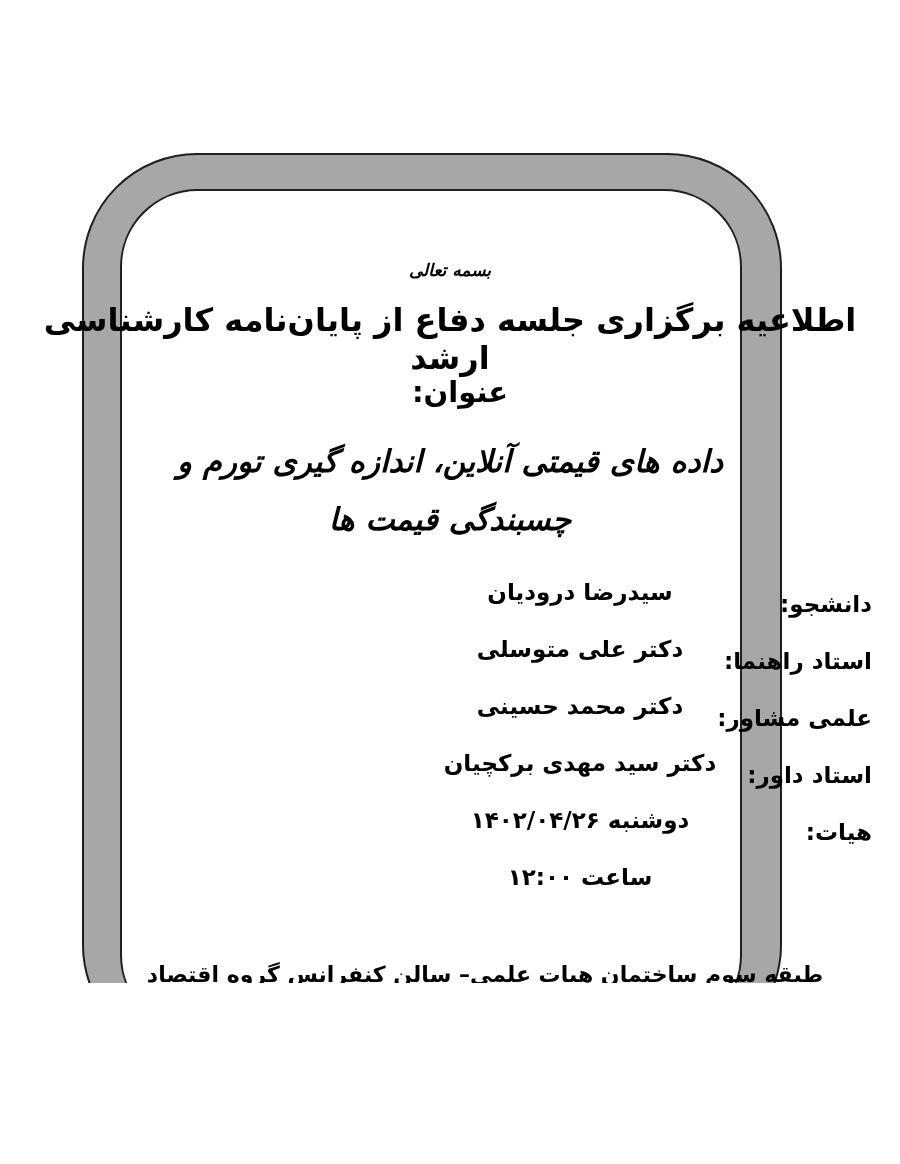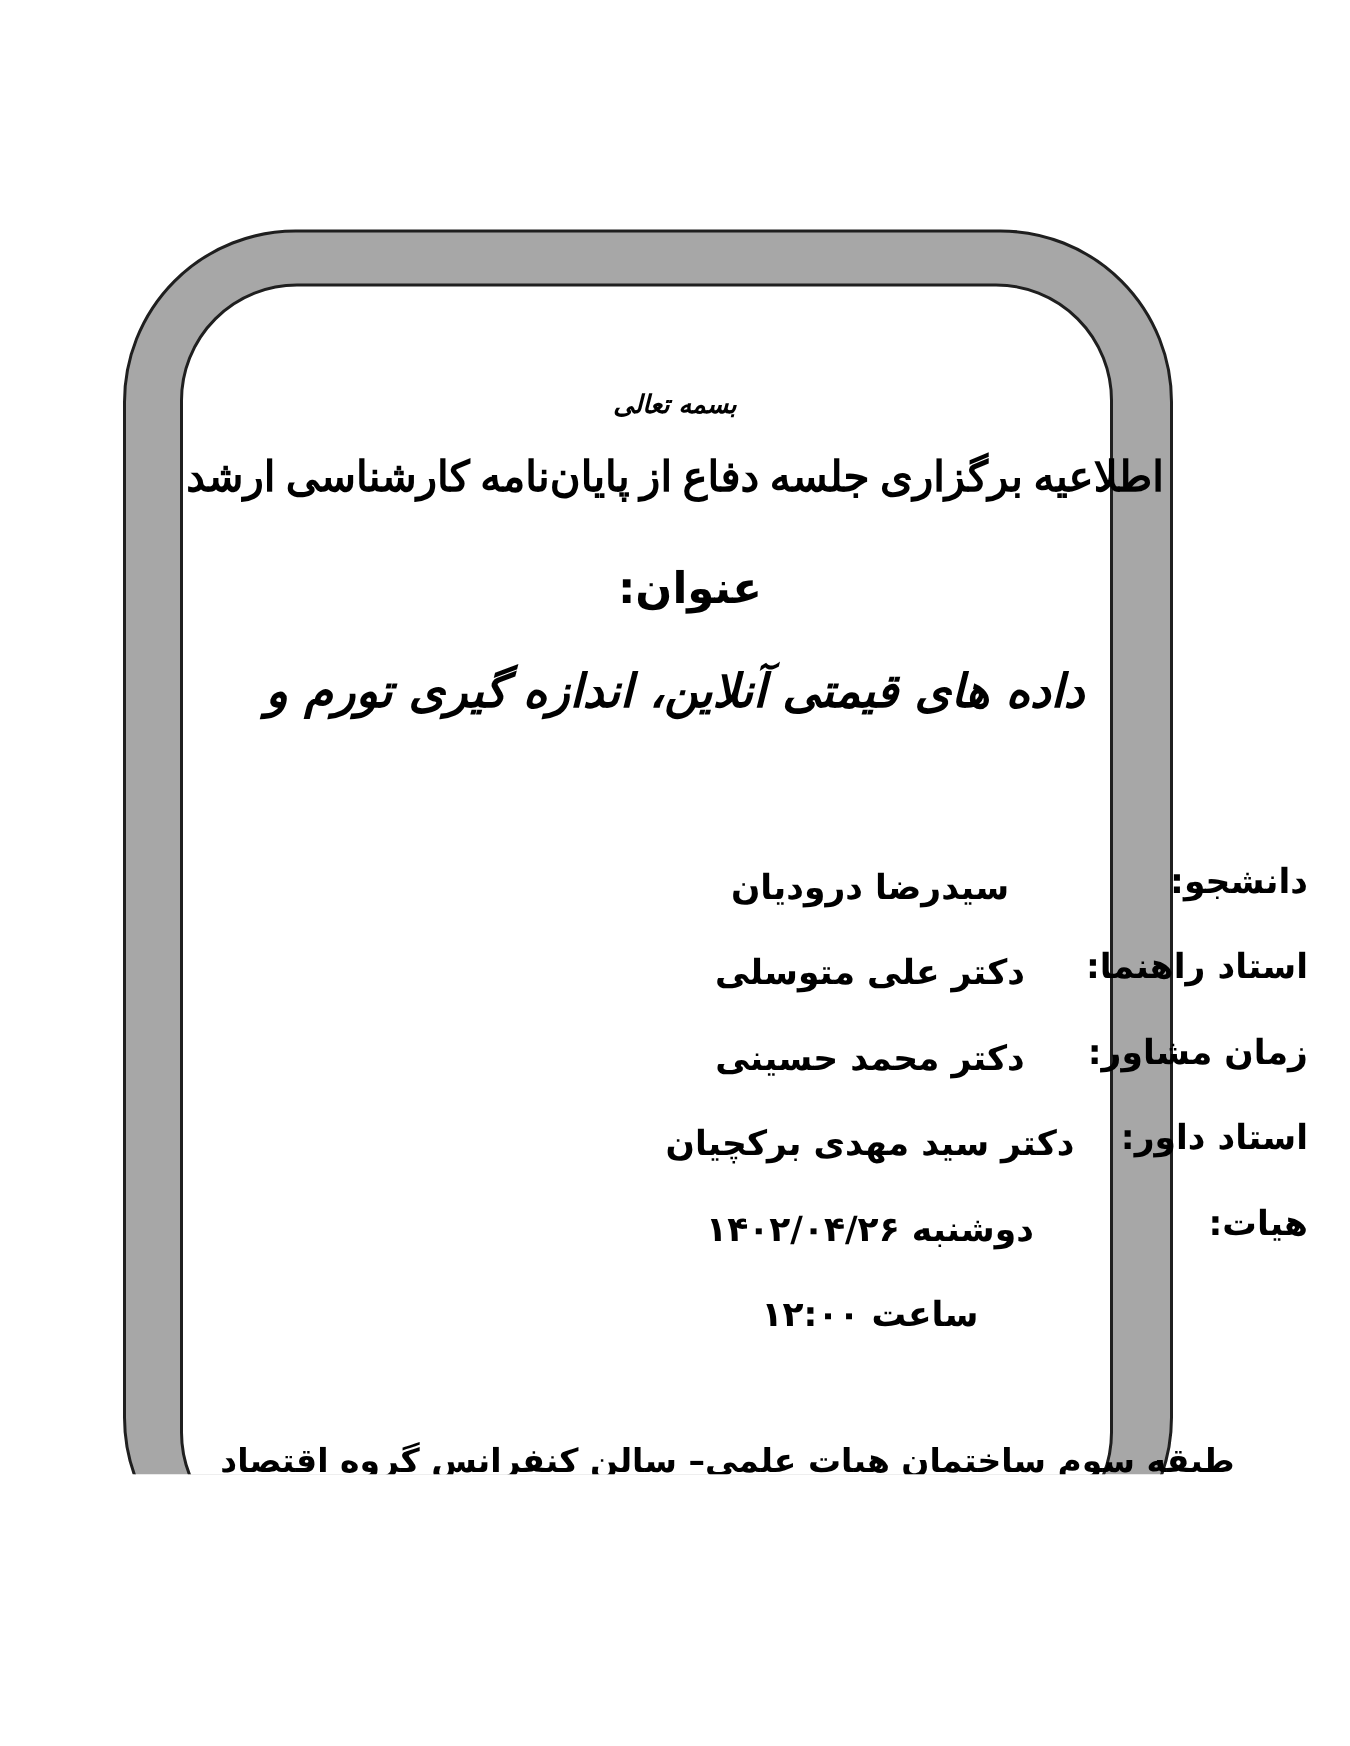--- a/index.html
+++ b/index.html
@@ -33,34 +33,34 @@
     right: 38px;
     bottom: 25px;
     background: #ffffff;
     border: 2px solid #1f1f1f;
     border-radius: 78px;
   }
   .content { position: absolute; inset: 0; }
   .content > div { position: absolute; left: 0; right: 0; text-align: center; }
 
   .bismillah   { top: 260px; font-size: 17px; font-style: italic; }
-  .announce    { top: 301px; font-size: 28px; letter-spacing: 0.2px; font-family: Liberation Serif, serif; }
+  .announce    { top: 301px; font-size: 32px; letter-spacing: 0.2px; }
   .title-label { top: 375px; font-size: 29px; transform: translateX(10px); }
   .thesis-1    { top: 443px; font-size: 31px; font-style: italic; }
   .thesis-2    { top: 501px; font-size: 31px; font-style: italic; }
 
   .row {
     position: absolute;
     left: 121px; right: auto;
     width: 624px;
     height: 36px;
     font-size: 23px;
     text-align: right;
   }
-  .row-label { position: absolute; right: 28px; top: 0; white-space: nowrap; margin-left: 17px; }
+  .row-label { position: absolute; right: 28px; top: 16px; white-space: nowrap; margin-left: 17px; }
   .row-value { position: absolute; left: 0; top: 4px; width: 608px; text-align: center; white-space: nowrap; }
 
   .location { top: 962px; font-size: 22px; transform: translateX(35px); white-space: nowrap; }
 </style>
 </head>
 <body>
 
 <div class="page">
 
   <div class="frame">
@@ -70,34 +70,35 @@
   <div class="content">
 
     <div class="bismillah">بسمه تعالی</div>
 
     <div class="announce">اطلاعیه برگزاری جلسه دفاع از پایان‌نامه کارشناسی ارشد</div>
 
     <div class="title-label">عنوان:</div>
 
     <div class="thesis-1">داده های قیمتی آنلاین، اندازه گیری تورم و</div>
 
+    <div class="thesis-2">چسبندگی قیمت ها</div>
 
     <div class="row" style="top:575px">
       <span class="row-value">سیدرضا درودیان</span>
       <span class="row-label">دانشجو:</span>
     </div>
 
     <div class="row" style="top:632px">
       <span class="row-value">دکتر علی متوسلی</span>
       <span class="row-label">استاد راهنما:</span>
     </div>
 
     <div class="row" style="top:689px">
       <span class="row-value">دکتر محمد حسینی</span>
-      <span class="row-label">زمان مشاور:</span>
+      <span class="row-label">علمی مشاور:</span>
     </div>
 
     <div class="row" style="top:746px">
       <span class="row-value">دکتر سید مهدی برکچیان</span>
       <span class="row-label">استاد داور:</span>
     </div>
 
     <div class="row" style="top:803px">
       <span class="row-value">دوشنبه ۱۴۰۲/۰۴/۲۶</span>
       <span class="row-label">هیات:</span>

